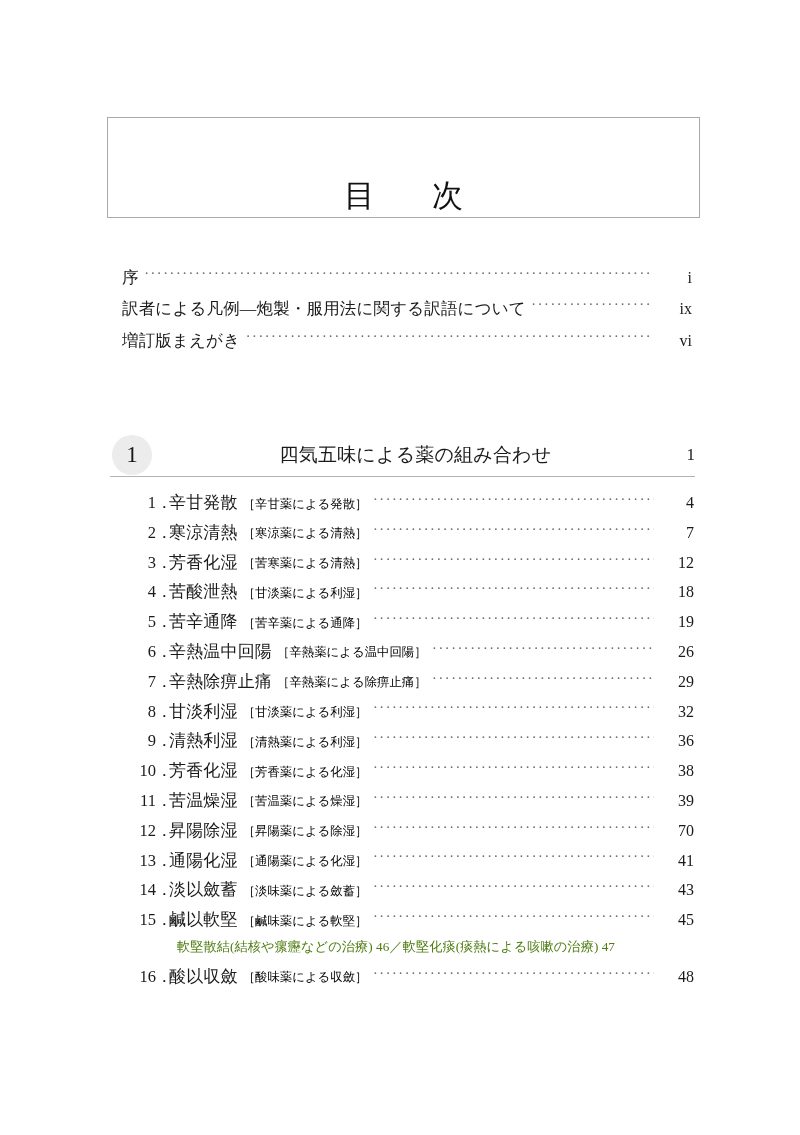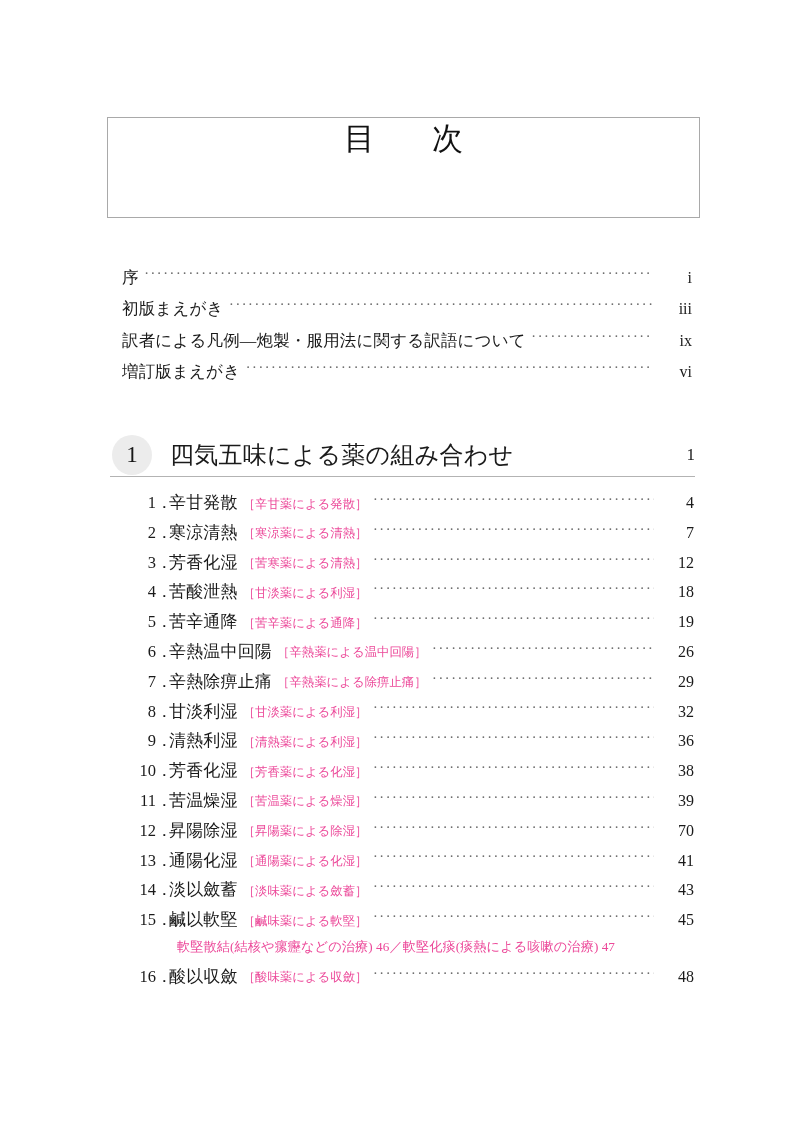--- a/index.html
+++ b/index.html
@@ -26,21 +26,21 @@
   
   .title-box {
     position: absolute;
     left: 107px;
     top: 117px;
     width: 593px;
     height: 101px;
     border: 1px solid #a9a9a9;
     box-sizing: border-box;
     display: flex;
-    align-items: flex-start;
+    align-items: flex-end;
     justify-content: center;
   }
   .title-text {
     font-size: 31px;
     letter-spacing: 0.42em;
     text-indent: 0.42em;
     font-weight: 400;
     color: #111111;
   }
 
@@ -112,24 +112,25 @@
   }
   .chapter-num {
     font-size: 23px;
     color: #181818;
     line-height: 1;
     position: relative;
     top: -1px;
   }
   .chapter-title {
     flex: 1 1 auto;
-    font-size: 24px;
+    font-size: 19px;
     margin-left: 18px;
     letter-spacing: 0.01em;
     white-space: nowrap;
+    text-align: center;
   }
   .chapter-page {
     flex: 0 0 auto;
     width: 34px;
     text-align: right;
     font-size: 17px;
   }
 
   
   .entries {
@@ -158,41 +159,41 @@
   }
   .entry-title {
     flex: 0 0 auto;
     font-size: 17px;
     letter-spacing: 0.01em;
   }
   .entry-annot {
     flex: 0 0 auto;
     font-size: 12.4px;
     margin-left: 5px;
-    color: #ec4899;
+    color: #000000;
     position: relative;
     top: -0.5px;
   }
   .entry-page {
     flex: 0 0 auto;
     width: 34px;
     text-align: right;
     font-size: 16px;
   }
   .sub-row {
     height: 27px;
     display: flex;
     align-items: baseline;
     padding-left: 61px;
     white-space: nowrap;
   }
   .sub-text {
     font-size: 13.2px;
     letter-spacing: 0.005em;
-    color: #ec4899;
+    color: #4d7c0f;
   }
 
   
   .folio {
     position: absolute;
     left: 0;
     top: 1064px;
     width: 800px;
     text-align: center;
     padding-right: 30px;
@@ -212,25 +213,20 @@
 
   <div class="title-box">
     <div class="title-text">目　次</div>
   </div>
 
   <div class="frontmatter" id="frontmatter-list">
       <div class="fm-row">
         <span class="fm-label">序</span>
         <span class="leader"></span>
         <span class="fm-page">i</span>
-      </div>
-      <div class="fm-row">
-        <span class="fm-label">初版まえがき</span>
-        <span class="leader"></span>
-        <span class="fm-page">iii</span>
       </div>
       <div class="fm-row">
         <span class="fm-label">訳者による凡例―炮製・服用法に関する訳語について</span>
         <span class="leader"></span>
         <span class="fm-page">ix</span>
       </div>
       <div class="fm-row">
         <span class="fm-label">増訂版まえがき</span>
         <span class="leader"></span>
         <span class="fm-page">vi</span>

